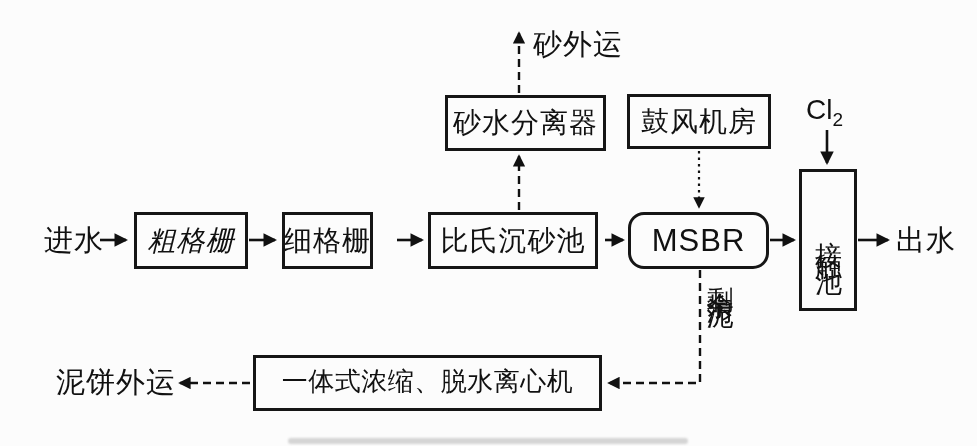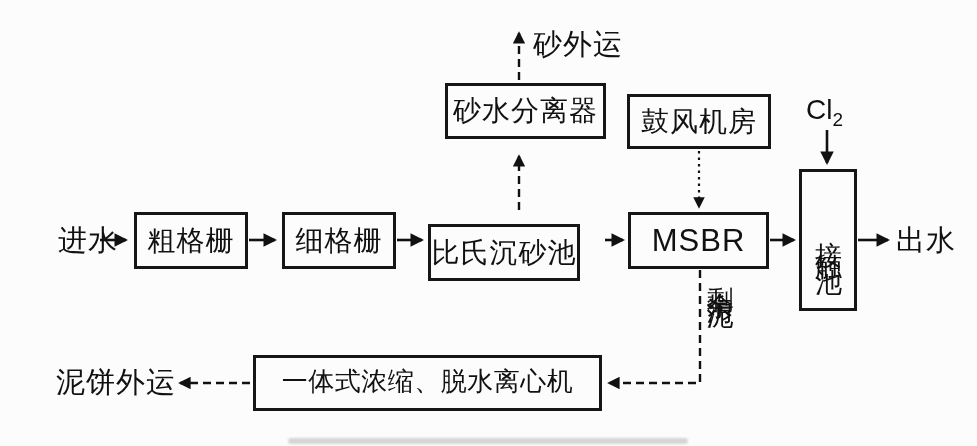--- a/index.html
+++ b/index.html
@@ -106,53 +106,53 @@
 
     <path d="M519,210 L519,156" stroke="#111" stroke-width="2.4" stroke-dasharray="8 5" fill="none" marker-end="url(#ah)"></path>
     <path d="M519,93 L519,33" stroke="#111" stroke-width="2.4" stroke-dasharray="8 5" fill="none" marker-end="url(#ah)"></path>
 
     <path d="M699,151 L699,207" stroke="#111" stroke-width="2.2" stroke-dasharray="2.5 4" fill="none" marker-end="url(#ah)"></path>
 
     <path d="M700,270 L700,383 L609,383" stroke="#111" stroke-width="2.4" stroke-dasharray="8 5" fill="none" marker-end="url(#ah)"></path>
     <path d="M250,383 L180,383" stroke="#111" stroke-width="2.4" stroke-dasharray="8 5" fill="none" marker-end="url(#ah)"></path>
   </svg>
 
-  <div class="box" style="left:134px; top:212px; width:114px; height:57px;">
+  <div class="box" style="left:134px; top:212px; width:114px; height:57px;font-style:italic;">
     <span>粗格栅</span>
   </div>
 
-  <div class="box" style="left:282px; top:212px; width:114px; height:57px;">
+  <div class="box" style="left:282px; top:212px; width:91px; height:57px;">
     <span>细格栅</span>
   </div>
 
-  <div class="box" style="left:428px; top:212px; width:152px; height:57px;margin-top:12px;">
+  <div class="box" style="left:428px; top:212px; width:170px; height:57px;">
     <span>比氏沉砂池</span>
   </div>
 
-  <div class="box" style="left:445px; top:83px; width:161px; height:56px;">
+  <div class="box" style="left:445px; top:95px; width:161px; height:56px;">
     <span>砂水分离器</span>
   </div>
 
   <div class="box" style="left:627px; top:94px; width:144px; height:55px;">
     <span>鼓风机房</span>
   </div>
 
-  <div class="box serif" style="left:628px; top:212px; width:141px; height:57px; font-size:31px;">
+  <div class="box serif" style="left:628px; top:212px; width:141px; height:57px; font-size:31px;border-radius:16px;">
     <span>MSBR</span>
   </div>
 
   <div class="box" style="left:799px; top:169px; width:58px; height:142px;">
     <span class="contact-text">接触池</span>
   </div>
 
   <div class="box wide-text" style="left:253px; top:355px; width:349px; height:56px;">
     <span>一体式浓缩、脱水离心机</span>
   </div>
 
-  <div class="label" style="left:58px; top:226px;">进水</div>
+  <div class="label" style="left:44px; top:226px;">进水</div>
 
   <div class="label" style="left:896px; top:226px;text-align:center;">出水</div>
 
   <div class="label" style="left:56px; top:368px;">泥饼外运</div>
 
   <div class="label" style="left:533px; top:30px;">砂外运</div>
 
   <div class="cl2 serif">
     <span>Cl</span><sub>2</sub>
   </div>

